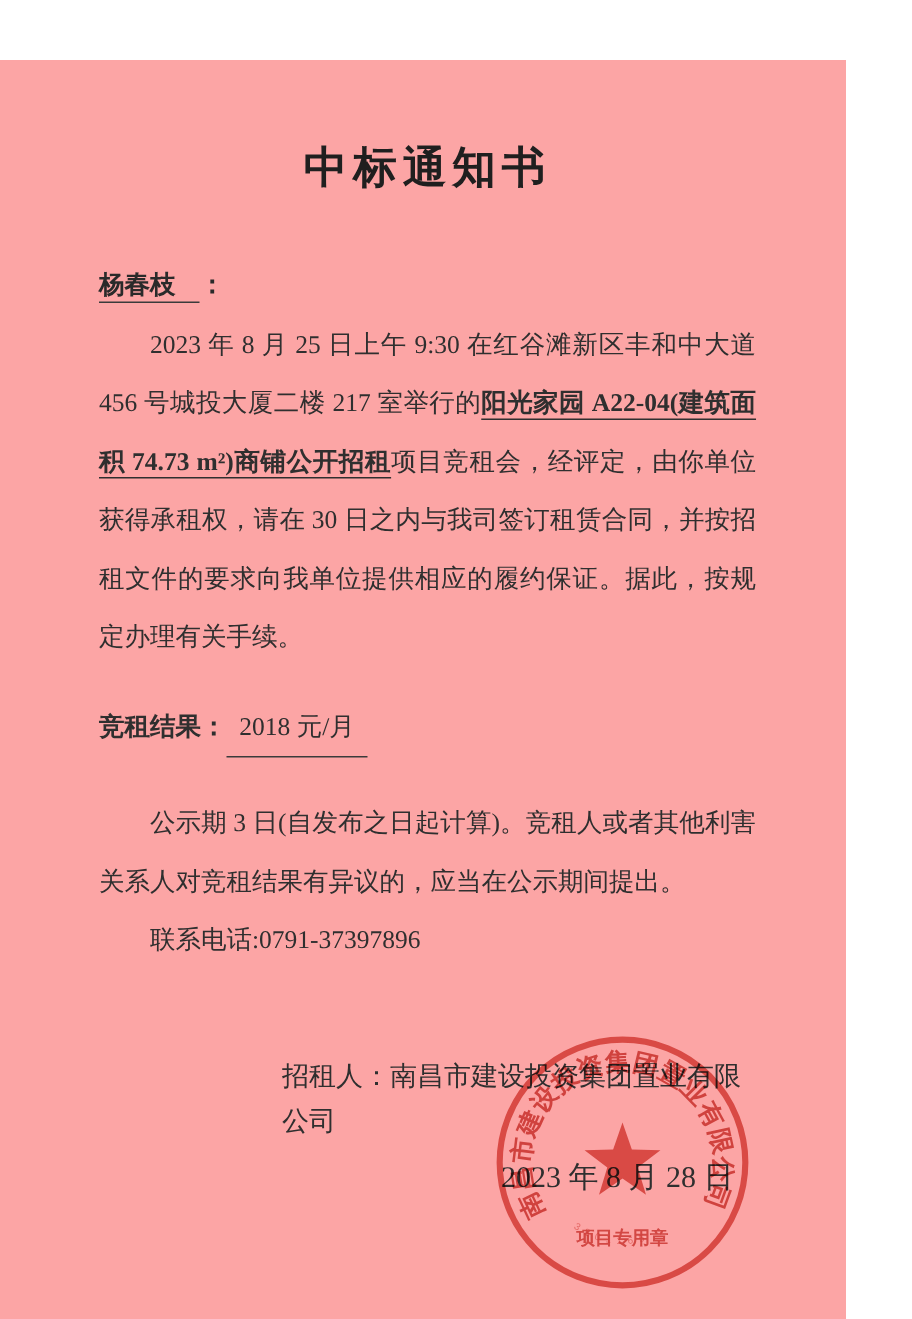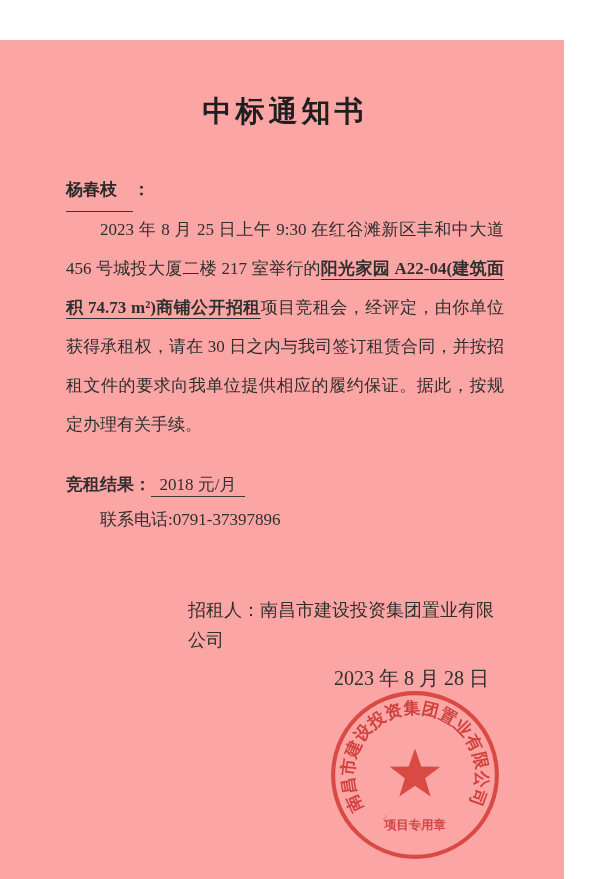--- a/index.html
+++ b/index.html
@@ -24,21 +24,21 @@
   }
   .addressee{
     margin-top:46px;
     font-size:17px;
     font-weight:bold;
     color:#2a2a2a;
   }
   .addressee .name{
     border-bottom:1.5px solid #3a3a3a;
     padding-right:16px;
-    padding-bottom:12px;
+    padding-bottom:2px;
   }
   .para{
     font-size:17px;
     line-height:39px;
     text-align:justify;
     margin:0;
     color:#2f2f2f;
   }
   .p1{margin-top:9px;text-indent:34px;}
   .hl{
@@ -47,21 +47,21 @@
     text-underline-offset:5px;
   }
   .result-line{
     margin-top:26px;
     font-size:17px;
     line-height:30px;
   }
   .result-line .label{font-weight:bold;text-align:center;}
   .result-line .value{
     border-bottom:1.5px solid #3a3a3a;
-    padding-bottom:2px;
+    padding-bottom:10px;
     font-family:Liberation Serif, serif;
   }
   .p2{margin-top:29px;text-indent:34px;}
   .ind{text-indent:34px;}
   .lessor-line{
     margin-top:56px;
     padding-left:122px;
     font-size:18px;
     line-height:30px;
   }
@@ -95,20 +95,21 @@
     </div>
 
     <p class="para p1">
       <span>2023 年 8 月 25 日上午 9:30 在红谷滩新区丰和中大道 456 号城投大厦二楼 217 室举行的</span><span class="hl">阳光家园 A22-04(建筑面积 74.73 m²)商铺公开招租</span><span>项目竞租会，经评定，由你单位获得承租权，请在 30 日之内与我司签订租赁合同，并按招租文件的要求向我单位提供相应的履约保证。据此，按规定办理有关手续。</span>
     </p>
 
     <div class="result-line">
       <span class="label">竞租结果：</span><span class="value">&nbsp;&nbsp;2018 元/月&nbsp;&nbsp;</span>
     </div>
 
+    <p class="para p2">公示期 3 日(自发布之日起计算)。竞租人或者其他利害关系人对竞租结果有异议的，应当在公示期间提出。</p>
     <p class="para ind">联系电话:0791-37397896</p>
 
     <div class="lessor-line">
       <span>招租人：</span><span>南昌市建设投资集团置业有限公司</span>
     </div>
 
     <div class="date-line">2023 年 8 月 28 日</div>
   </div>
 
   <svg class="seal" viewBox="0 0 170 170" xmlns="http://www.w3.org/2000/svg">

